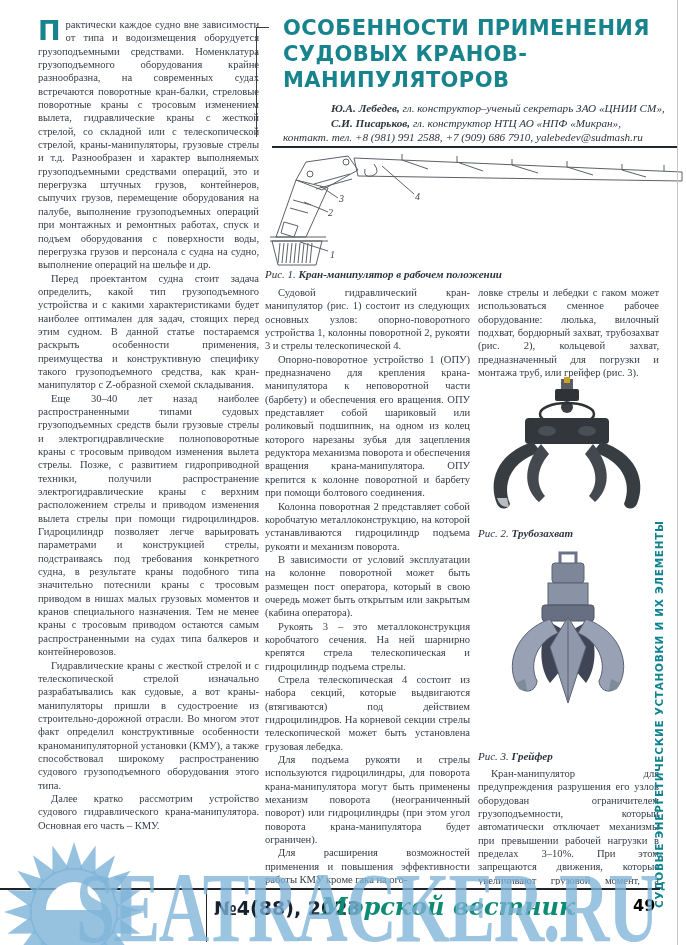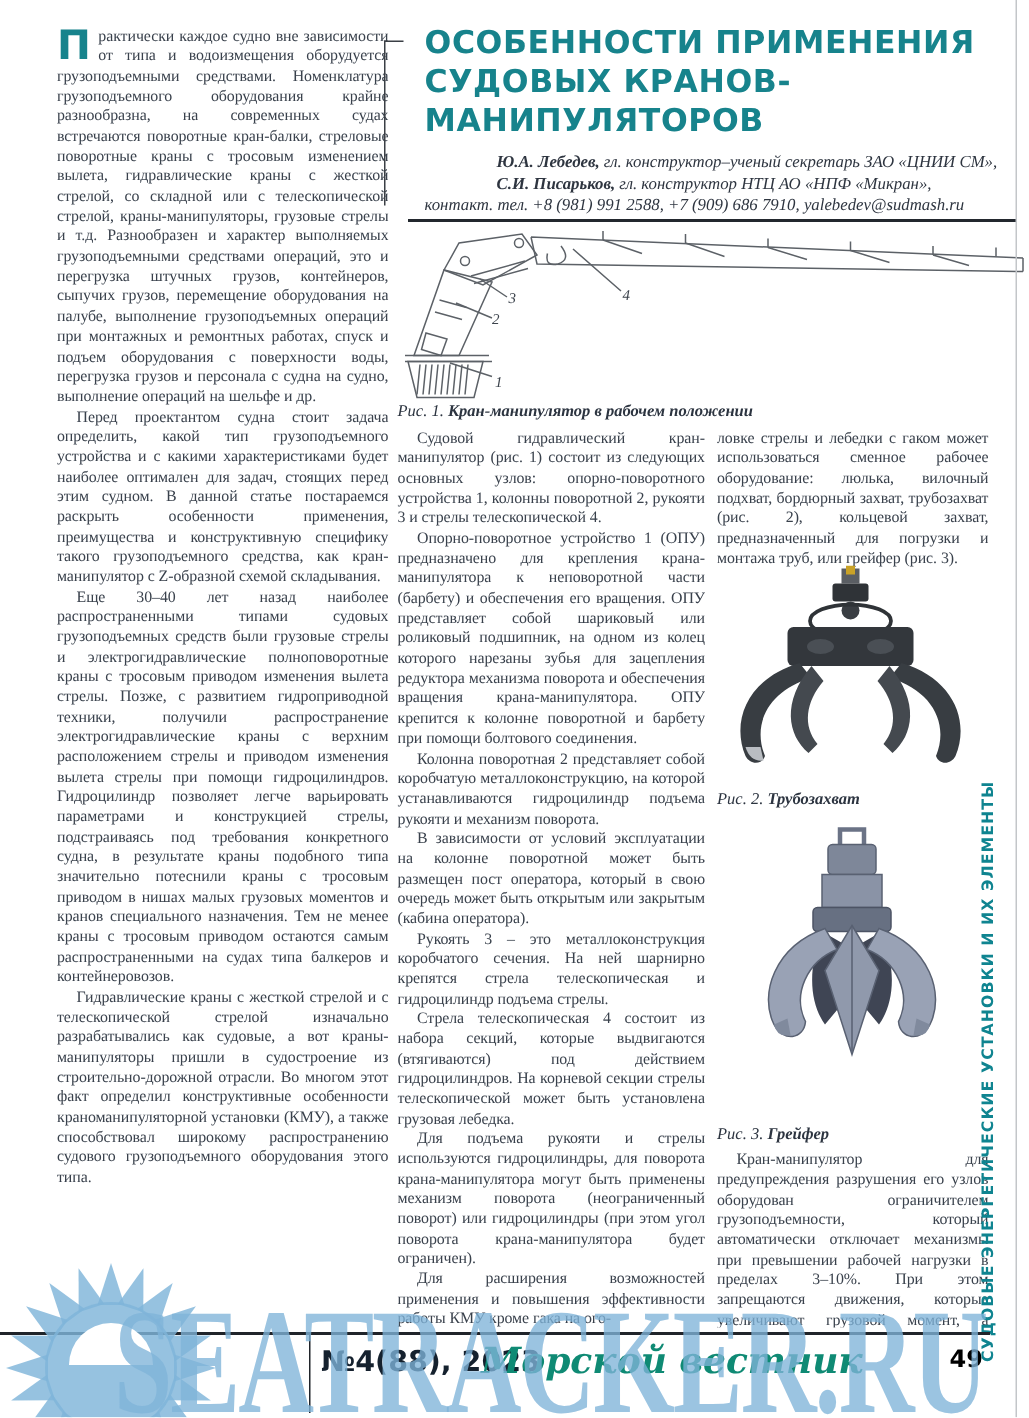--- a/index.html
+++ b/index.html
@@ -59,20 +59,21 @@
 </head>
 <body>
 
 <div class="page">
 
   <div class="col" style="left:38px;top:18px;width:221px;height:872px;">
     <p class="noindent"><span class="dropcap">П</span><span>рактически каждое судно вне зависимости от типа и водоизмещения оборудуется грузоподъемными средствами. Номенклатура грузоподъемного оборудования крайне разнообразна, на современных судах встречаются поворотные кран-балки, стреловые поворотные краны с тросовым изменением вылета, гидравлические краны с жесткой стрелой, со складной или с телескопической стрелой, краны-манипуляторы, грузовые стрелы и т.д. Разнообразен и характер выполняемых грузоподъемными средствами операций, это и перегрузка штучных грузов, контейнеров, сыпучих грузов, перемещение оборудования на палубе, выполнение грузоподъемных операций при монтажных и ремонтных работах, спуск и подъем оборудования с поверхности воды, перегрузка грузов и персонала с судна на судно, выполнение операций на шельфе и др.</span></p>
     <p>Перед проектантом судна стоит задача определить, какой тип грузоподъемного устройства и с какими характеристиками будет наиболее оптимален для задач, стоящих перед этим судном. В данной статье постараемся раскрыть особенности применения, преимущества и конструктивную специфику такого грузоподъемного средства, как кран-манипулятор с Z-образной схемой складывания.</p>
     <p>Еще 30–40 лет назад наиболее распространенными типами судовых грузоподъемных средств были грузовые стрелы и электрогидравлические полноповоротные краны с тросовым приводом изменения вылета стрелы. Позже, с развитием гидроприводной техники, получили распространение электрогидравлические краны с верхним расположением стрелы и приводом изменения вылета стрелы при помощи гидроцилиндров. Гидроцилиндр позволяет легче варьировать параметрами и конструкцией стрелы, подстраиваясь под требования конкретного судна, в результате краны подобного типа значительно потеснили краны с тросовым приводом в нишах малых грузовых моментов и кранов специального назначения. Тем не менее краны с тросовым приводом остаются самым распространенными на судах типа балкеров и контейнеровозов.</p>
     <p>Гидравлические краны с жесткой стрелой и с телескопической стрелой изначально разрабатывались как судовые, а вот краны-манипуляторы пришли в судостроение из строительно-дорожной отрасли. Во многом этот факт определил конструктивные особенности краноманипуляторной установки (КМУ), а также способствовал широкому распространению судового грузоподъемного оборудования этого типа.</p>
+    <p>Далее кратко рассмотрим устройство судового гидравлического крана-манипулятора. Основная его часть – КМУ.</p>
   </div>
 
   <div class="corner-vline"></div>
   <div class="corner-tick"></div>
 
   <div class="title">ОСОБЕННОСТИ ПРИМЕНЕНИЯ
 СУДОВЫХ КРАНОВ-
 МАНИПУЛЯТОРОВ</div>
   <div class="authors">
     <div><span class="author-name">Ю.А. Лебедев,</span><span> гл. конструктор–ученый секретарь ЗАО «ЦНИИ СМ»,</span></div>

